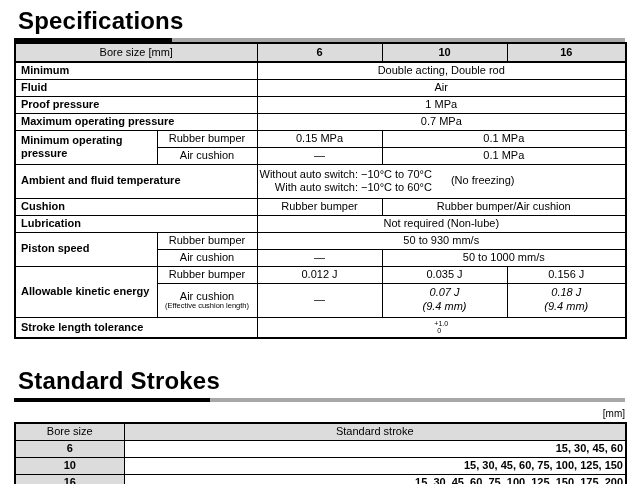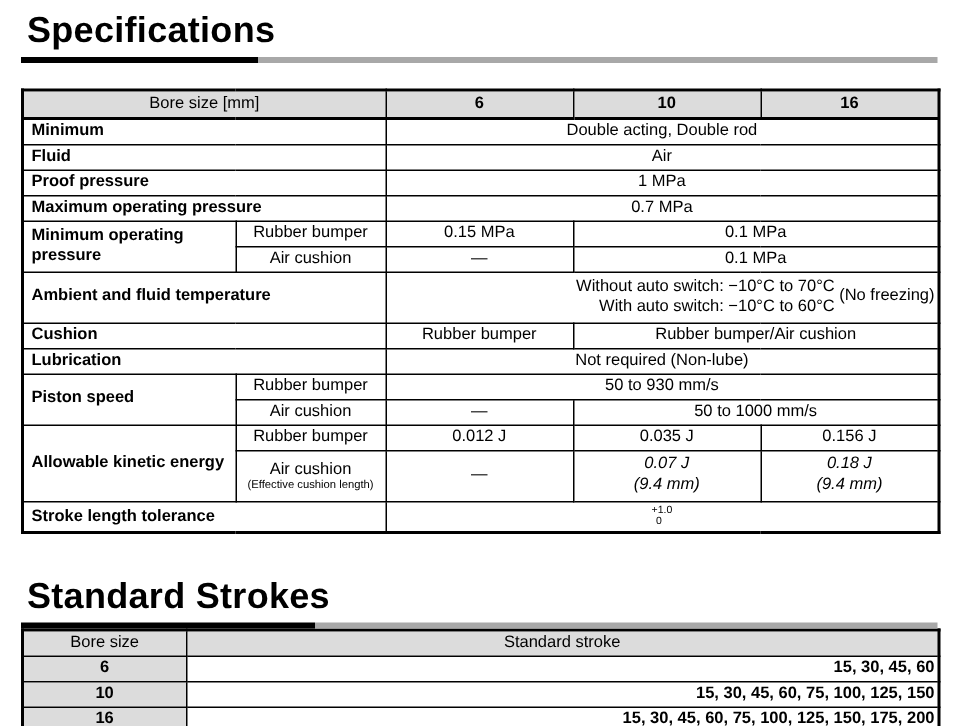--- a/index.html
+++ b/index.html
@@ -42,40 +42,40 @@
     border: 1px solid var(--border);
     font-size: 11px;
     font-weight: normal;
     text-align: center;
     vertical-align: middle;
     height: 17px;
     padding: 0 2px;
     line-height: 1.2;
     overflow: hidden;
   }
-  .spec-table { margin-top: 17px; }
+  .spec-table { margin-top: 0; }
   .spec-table thead th {
     background: var(--header-bg);
     border-bottom: 2px solid var(--border);
     height: 19px;
   }
   .bold { font-weight: bold; }
   .lbl {
     text-align: left;
     font-weight: bold;
     padding-left: 5px;
   }
   .tall { height: 34px; }
   .tol-row { height: 21px; }
 
   .temp-flex {
     display: flex;
     align-items: center;
-    justify-content: flex-end;
-    gap: 3px;
+    justify-content: flex-start;
+    gap: 19px;
   }
   .temp-lines { text-align: right; }
   .two-line { line-height: 1.25; font-style: italic; }
 
   .small-note { font-size: 7.5px; line-height: 1.1; display: block; }
   .sub-two-line { line-height: 1.1; }
 
   .tol-stack {
     display: inline-flex;
     flex-direction: column;
@@ -225,20 +225,21 @@
       </tr>
     </tbody>
   </table>
 
   <div class="strokes-section">
     <div class="section-title">Standard Strokes</div>
     <div class="rule rule-strokes">
       <div class="black"></div>
       <div class="gray"></div>
     </div>
+    <div class="unit-label">[mm]</div>
 
     <table class="stroke-table">
       <colgroup>
         <col style="width:109px">
           <col style="width:502px">
       </colgroup>
       <thead>
         <tr>
           <th class="head-cell">Bore size</th>
           <th class="head-cell">Standard stroke</th>

